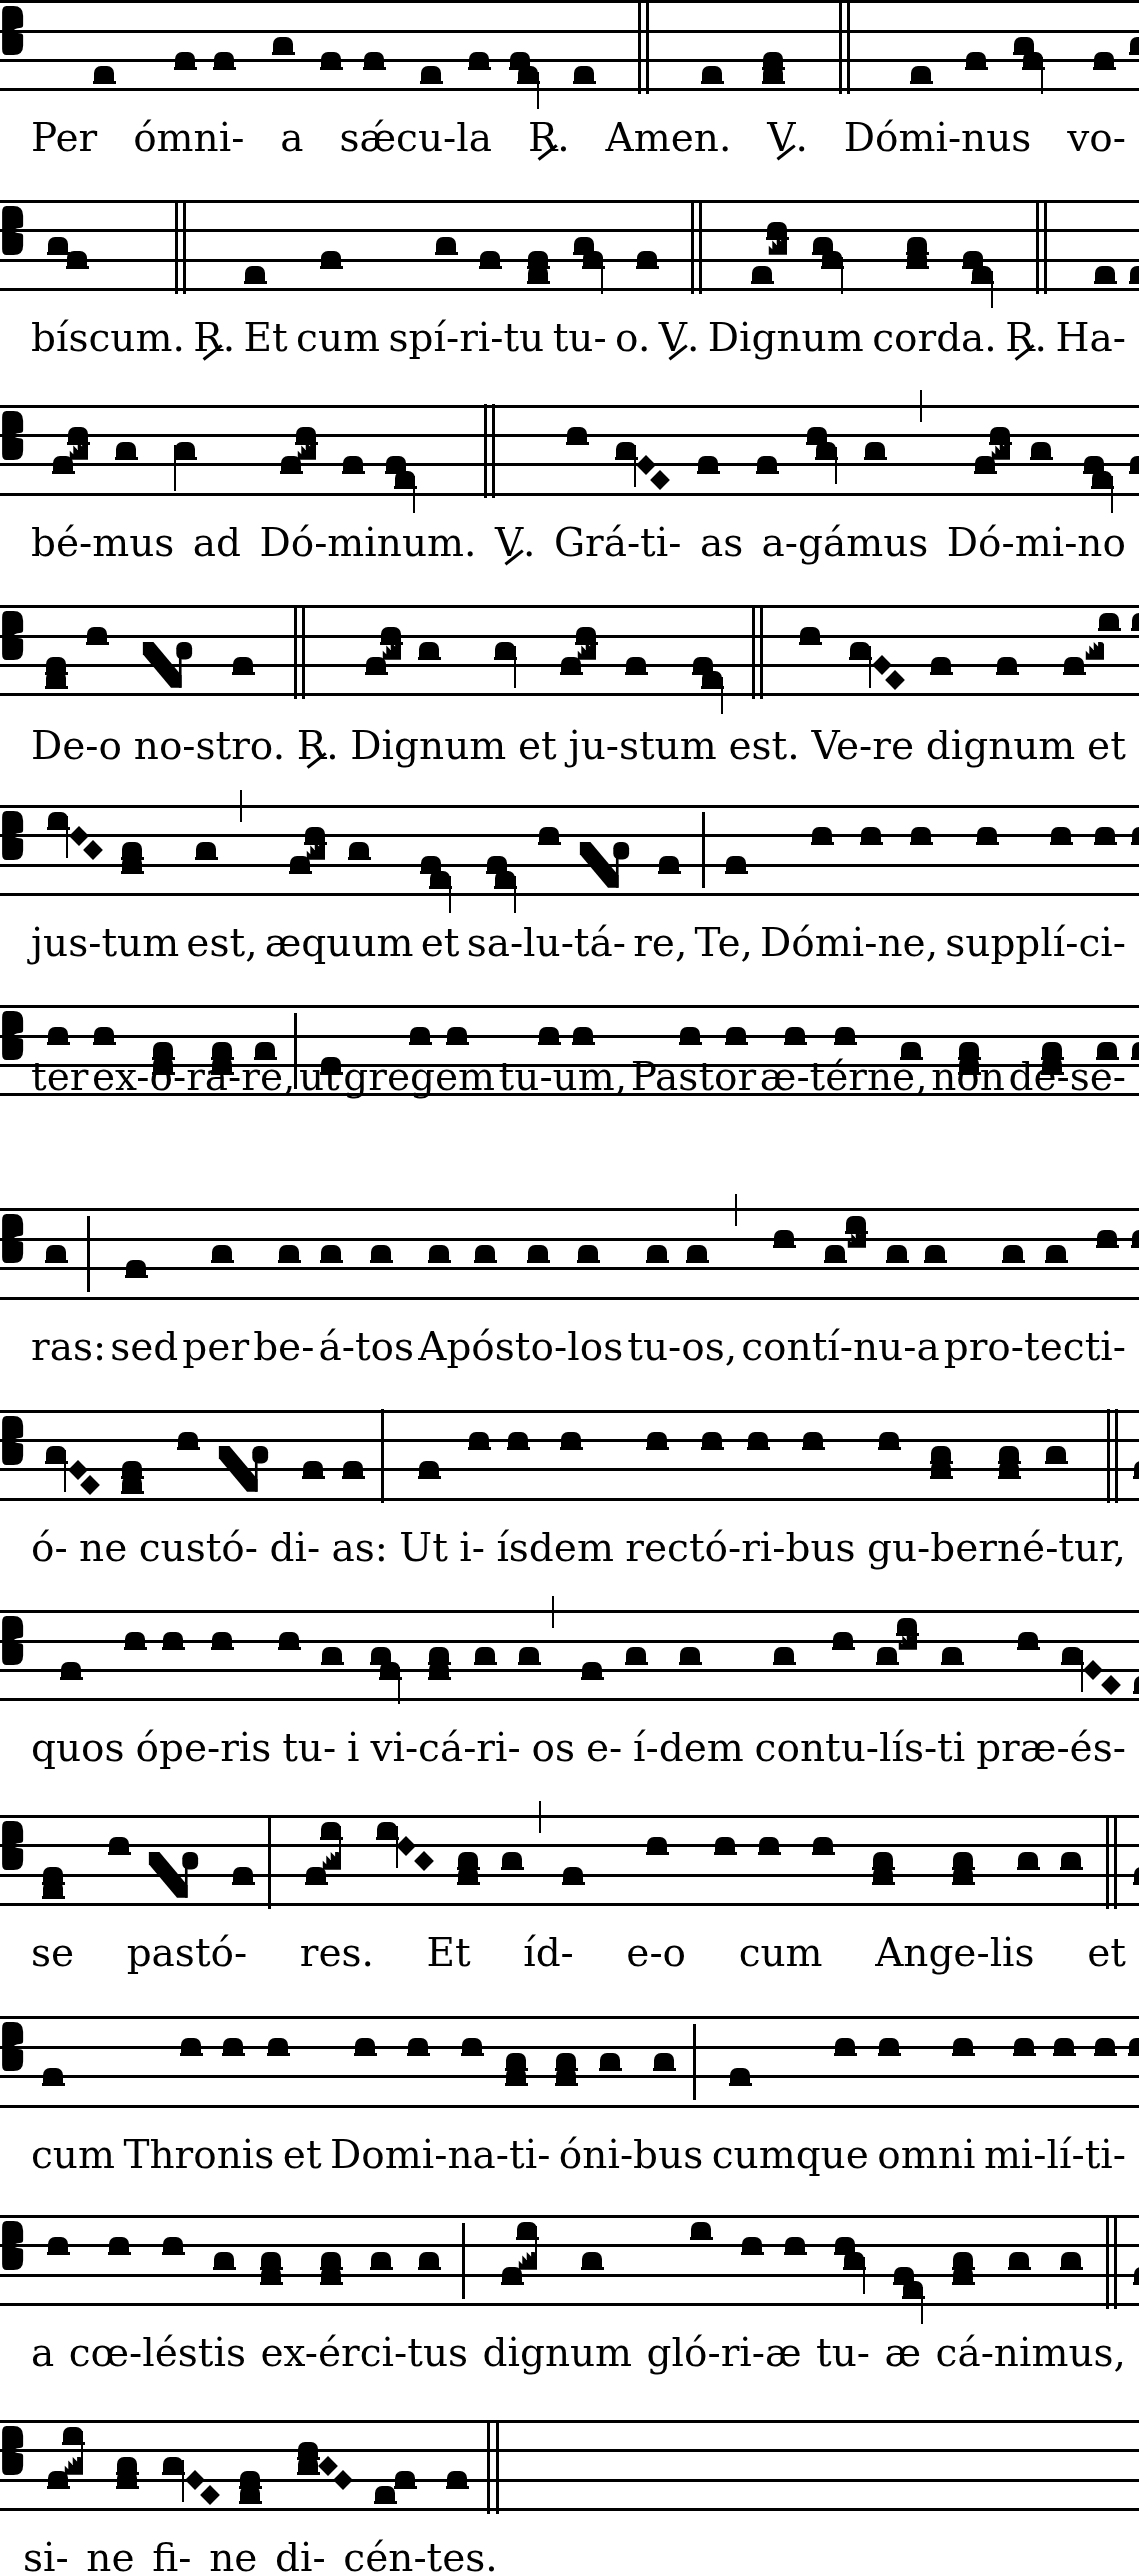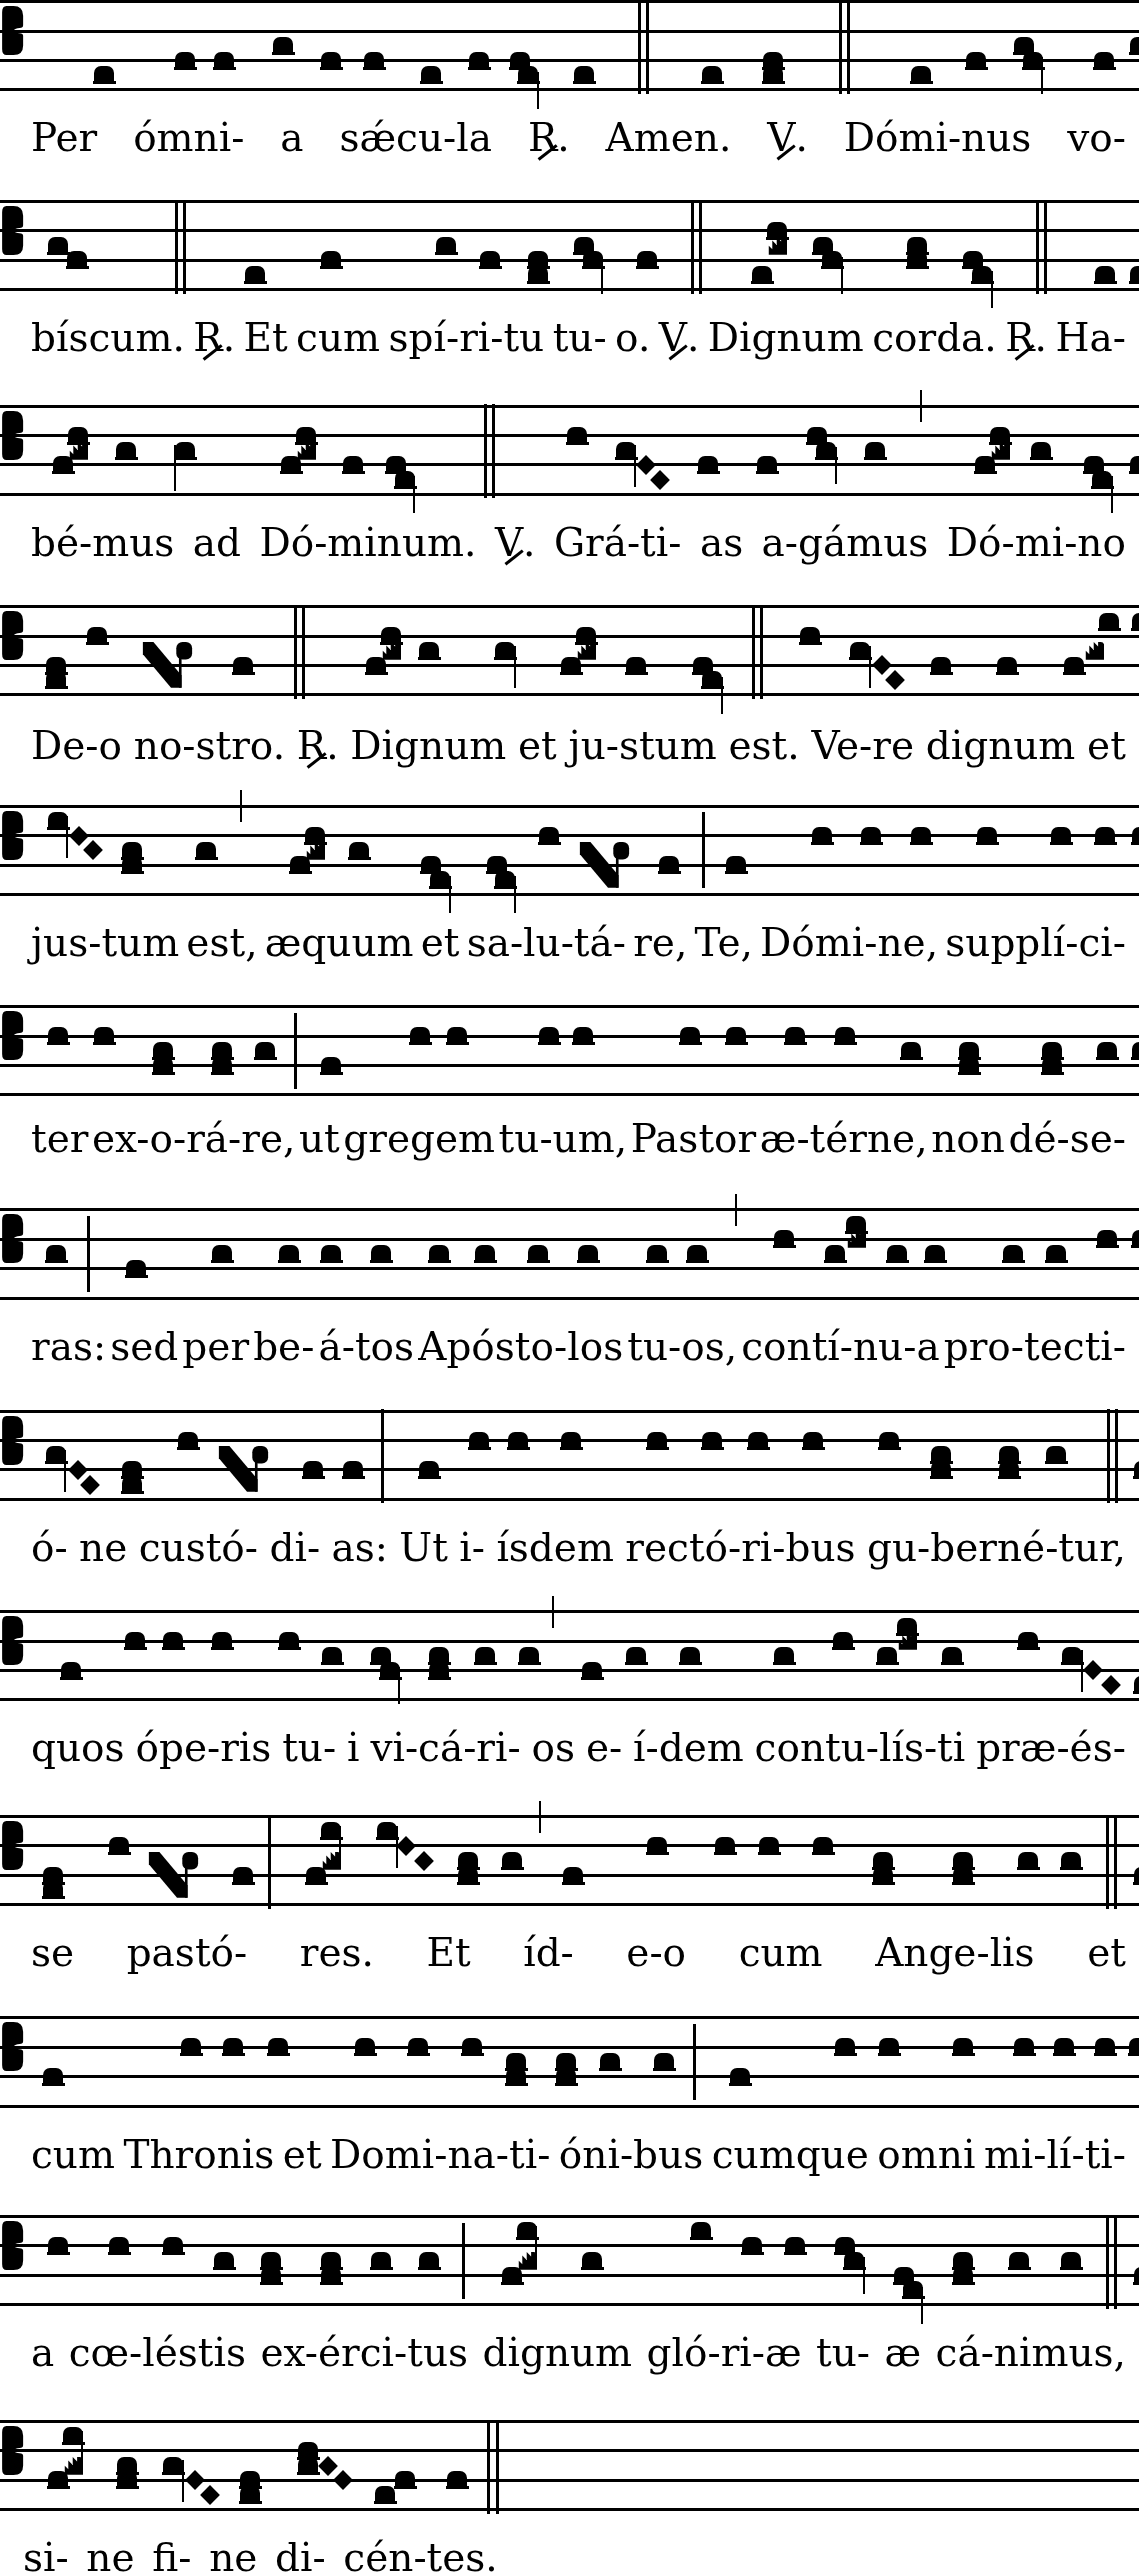--- a/index.html
+++ b/index.html
@@ -356,21 +356,21 @@
     <div class="note" style="left: 726px; top: 1027px;"></div>
     <div class="note" style="left: 785px; top: 1027px;"></div>
     <div class="note" style="left: 835px; top: 1027px;"></div>
     <div class="note" style="left: 901px; top: 1042px;"></div>
     <div class="note" style="left: 959px; top: 1042px;"></div>
     <div class="note" style="left: 959px; top: 1057px;"></div>
     <div class="note" style="left: 1042px; top: 1042px;"></div>
     <div class="note" style="left: 1042px; top: 1057px;"></div>
     <div class="note" style="left: 1097px; top: 1042px;"></div>
     <div class="note" style="left: 1132px; top: 1042px;"></div>
-    <div class="lyr j" style="top: 1118px;">
+    <div class="lyr j" style="top: 1056px;">
       <span class="w">ter</span>
       <span class="w">ex-o-rá-re,</span>
       <span class="w">ut</span>
       <span class="w">gregem</span>
       <span class="w">tu-um,</span>
       <span class="w">Pastor</span>
       <span class="w">æ-térne,</span>
       <span class="w">non</span>
       <span class="w">dé-se-</span>
     </div>

